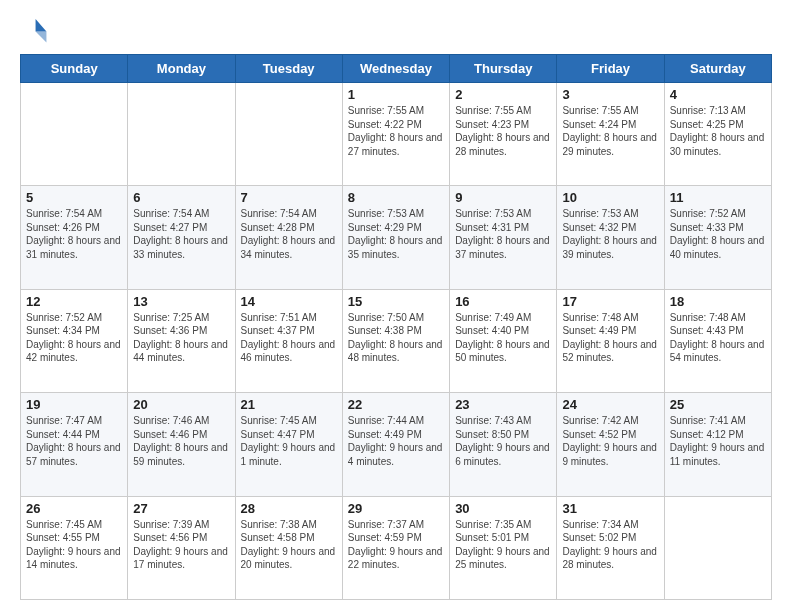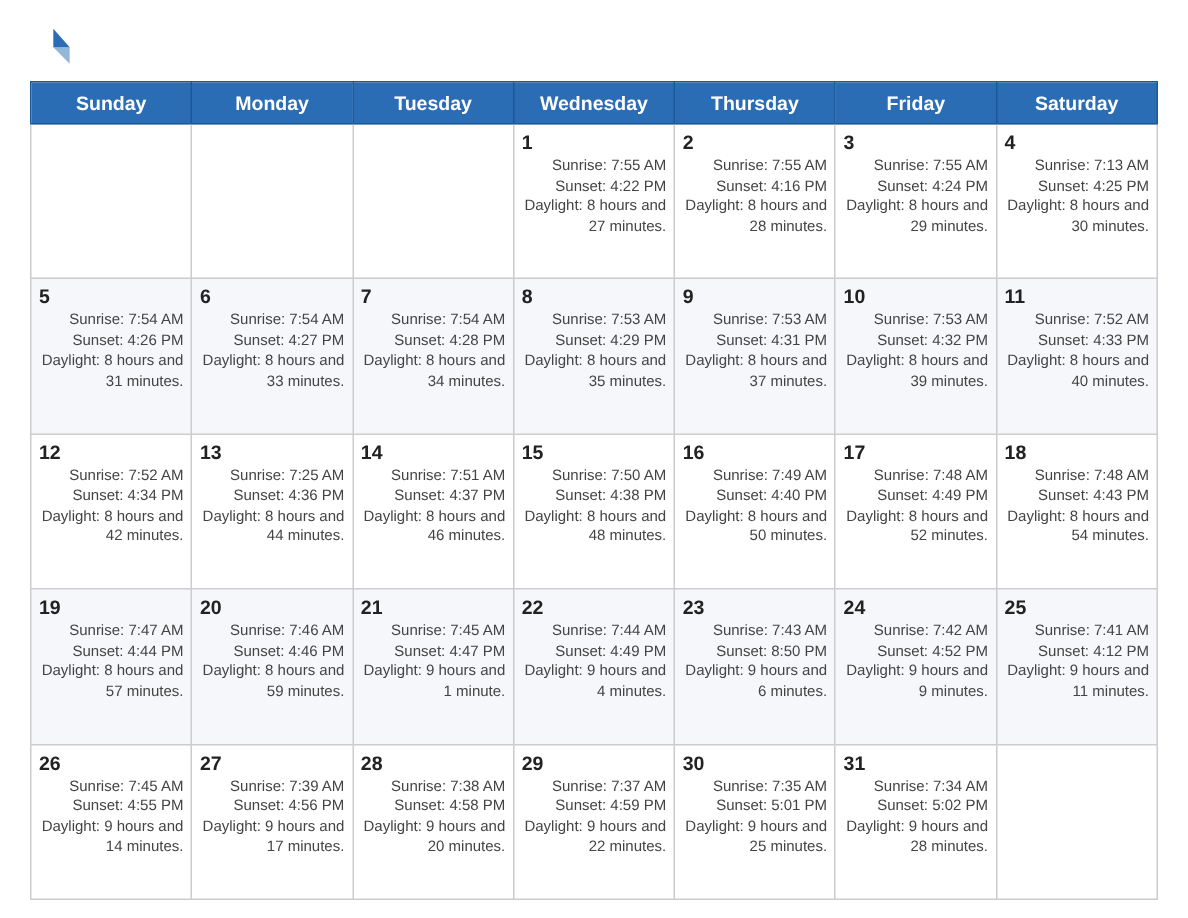--- a/index.html
+++ b/index.html
@@ -82,21 +82,20 @@
     .day-number {
       font-size: 13px;
       font-weight: bold;
       margin-bottom: 2px;
       color: #222;
     }
     .day-info {
       font-size: 10px;
       color: #444;
       line-height: 1.35;
-      text-align: right;
     }
     .empty-cell {
       background: #fff !important;
     }
   </style>
 </head>
 <body>
 
 <div class="page">
   <div class="header">
@@ -135,21 +134,21 @@
           <td class="empty-cell"></td>
           <td>
             <div class="day-number">1</div>
             <div class="day-info">Sunrise: 7:55 AM
 Sunset: 4:22 PM
 Daylight: 8 hours and 27 minutes.</div>
           </td>
           <td>
             <div class="day-number">2</div>
             <div class="day-info">Sunrise: 7:55 AM
-Sunset: 4:16 PM
+Sunset: 4:23 PM
 Daylight: 8 hours and 28 minutes.</div>
           </td>
           <td>
             <div class="day-number">3</div>
             <div class="day-info">Sunrise: 7:55 AM
 Sunset: 4:24 PM
 Daylight: 8 hours and 29 minutes.</div>
           </td>
           <td>
             <div class="day-number">4</div>

